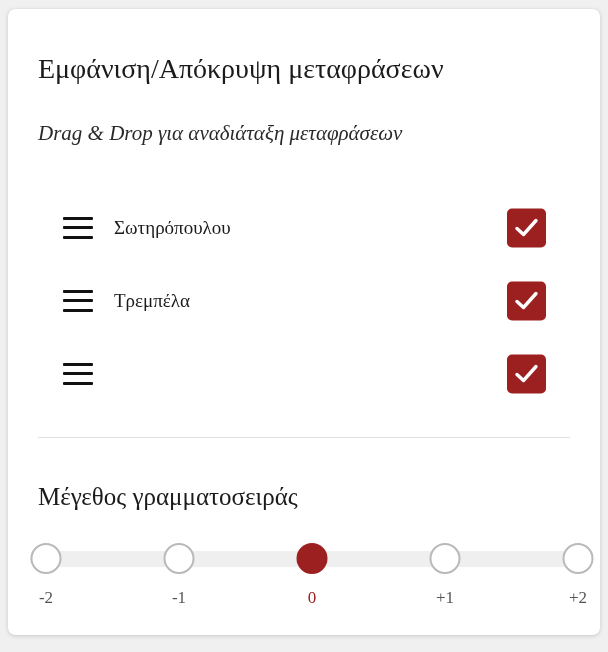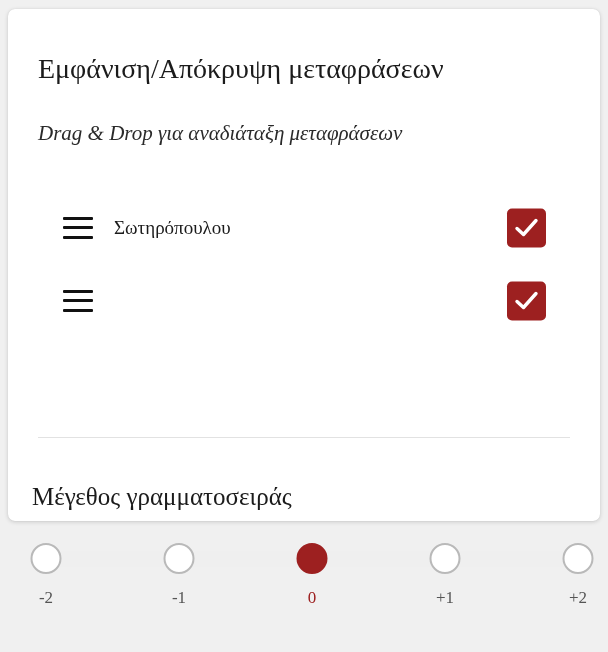--- a/index.html
+++ b/index.html
@@ -11,21 +11,21 @@
     height: 652px;
     background: #f0f0f0;
     font-family: "Liberation Serif", serif;
     overflow: hidden;
   }
   .panel {
     position: absolute;
     left: 8px;
     top: 9px;
     width: 592px;
-    height: 512px;
+    height: 626px;
     background: #ffffff;
     border-radius: 7px;
     box-shadow: 0 1px 4px rgba(0,0,0,0.16), 0 0 1px rgba(0,0,0,0.12);
     box-sizing: border-box;
   }
   .title {
     position: absolute;
     left: 30px;
     top: 44px;
     font-size: 28px;
@@ -102,21 +102,21 @@
   .divider {
     position: absolute;
     left: 30px;
     top: 428px;
     width: 532px;
     height: 1px;
     background: #e2e2e2;
   }
   .section-title {
     position: absolute;
-    left: 24px;
+    left: 30px;
     top: 474px;
     font-size: 25px;
     color: #1b1b1b;
     font-family: "Liberation Serif", serif;
     white-space: nowrap;
   }
   .slider-wrap {
     position: absolute;
     left: 8px;
     top: 540px;
@@ -185,20 +185,33 @@
           <span></span>
       </span>
       <span class="row-label">Σωτηρόπουλου</span>
       <span class="checkbox">
         <svg width="25" height="23" viewBox="0 0 25 23">
           <path d="M3 12 L9.5 18 L22 4" fill="none" stroke="#ffffff" stroke-width="3.4" stroke-linecap="round" stroke-linejoin="round"></path>
         </svg>
       </span>
     </div>
 
+    <div class="row">
+      <span class="drag-handle">
+        <span></span>
+          <span></span>
+          <span></span>
+      </span>
+      <span class="row-label">Τρεμπέλα</span>
+      <span class="checkbox">
+        <svg width="25" height="23" viewBox="0 0 25 23">
+          <path d="M3 12 L9.5 18 L22 4" fill="none" stroke="#ffffff" stroke-width="3.4" stroke-linecap="round" stroke-linejoin="round"></path>
+        </svg>
+      </span>
+    </div>
 
     <div class="row">
       <span class="drag-handle">
         <span></span>
           <span></span>
           <span></span>
       </span>
       <span class="checkbox">
         <svg width="25" height="23" viewBox="0 0 25 23">
           <path d="M3 12 L9.5 18 L22 4" fill="none" stroke="#ffffff" stroke-width="3.4" stroke-linecap="round" stroke-linejoin="round"></path>

